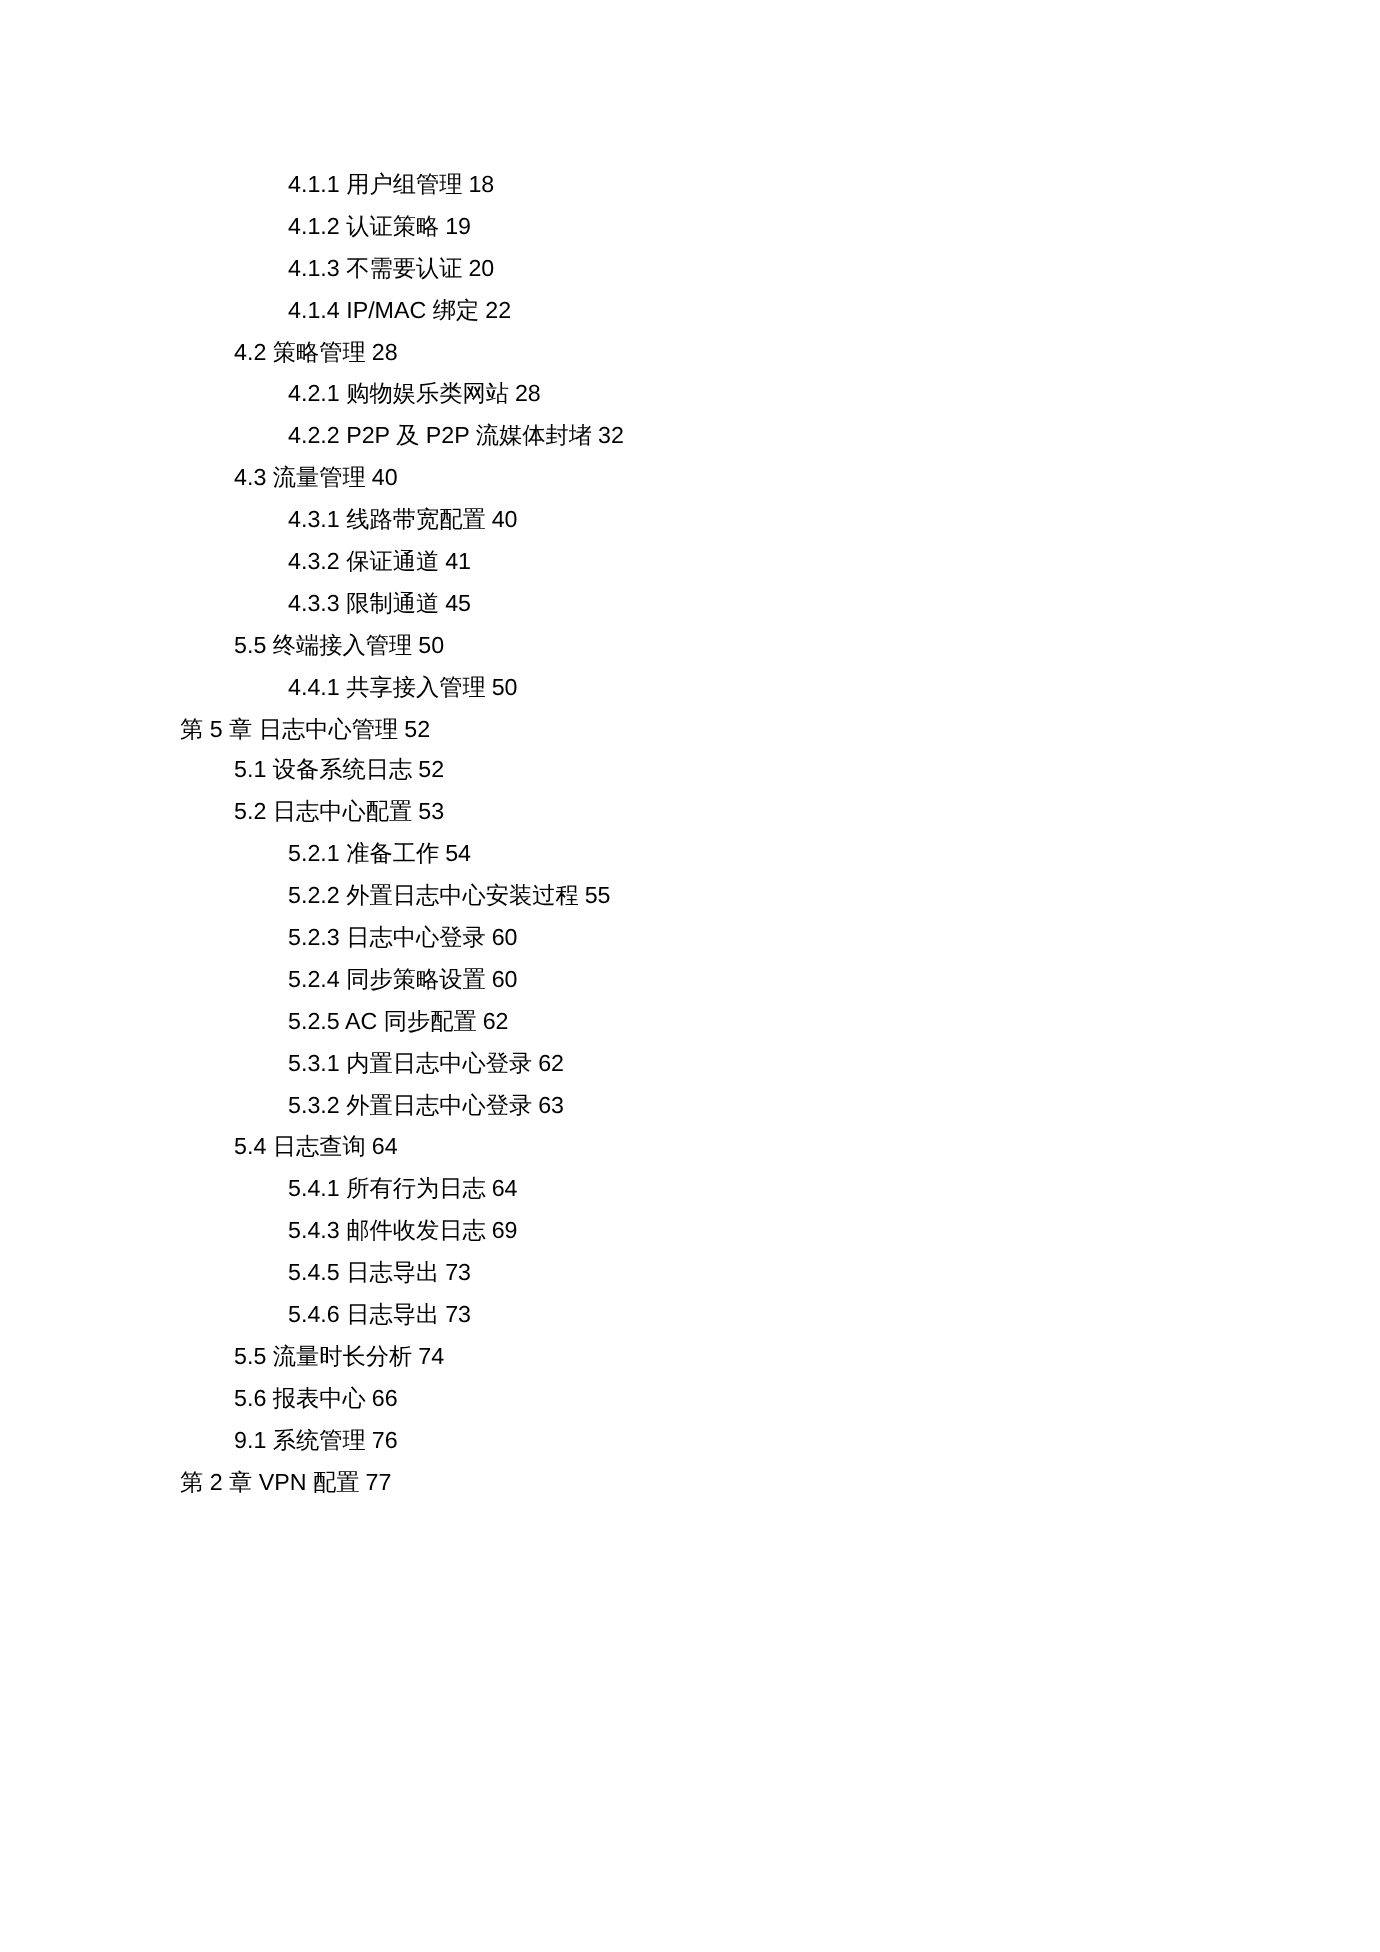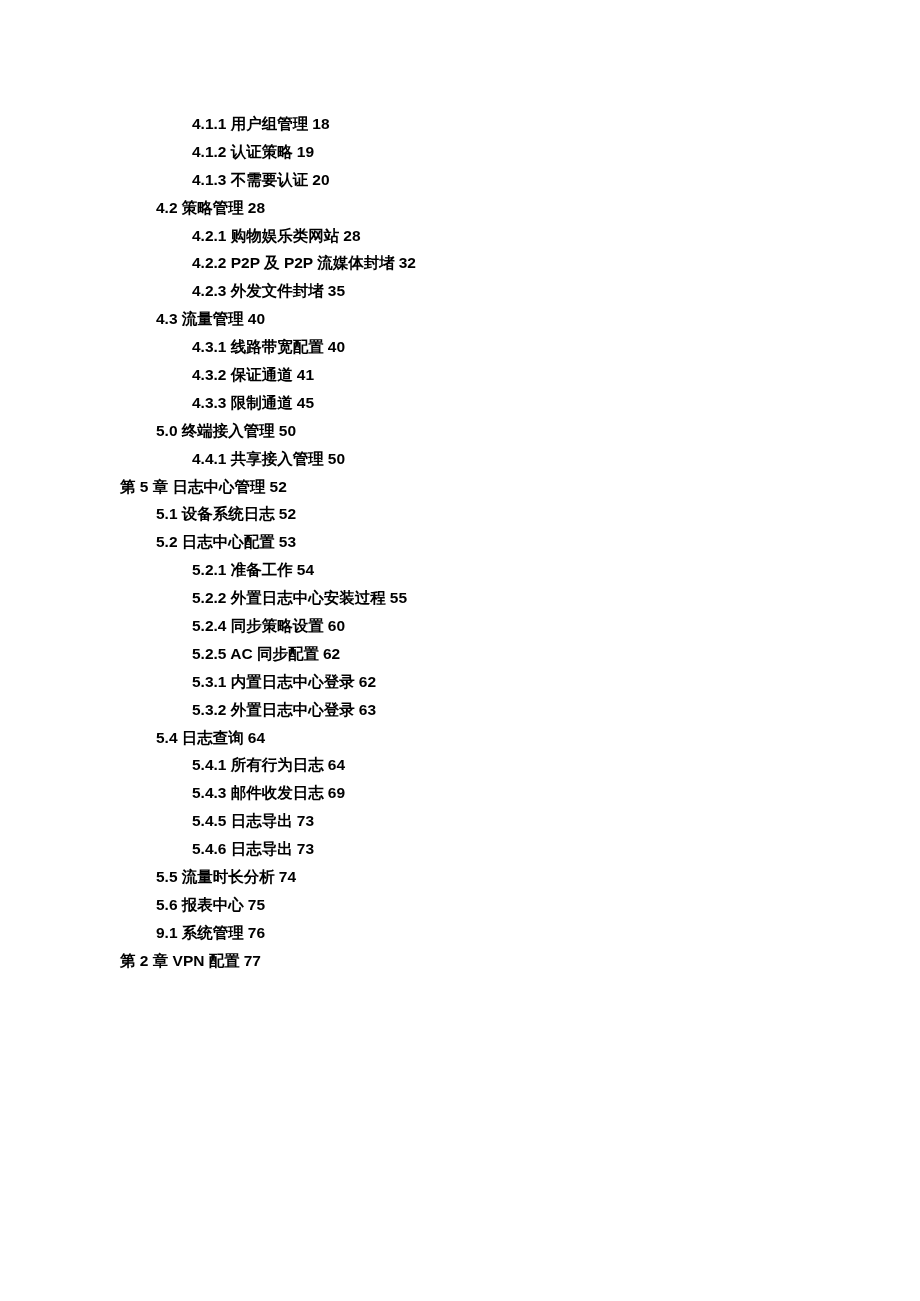--- a/index.html
+++ b/index.html
@@ -11,21 +11,20 @@
       background: #ffffff;
       font-family: "Microsoft YaHei", "SimSun", sans-serif;
       font-size: 15.5px;
       color: #000000;
       line-height: 1.8;
       padding: 110px 120px 120px 120px;
       width: 920px;
     }
     .toc {
       list-style: none;
-      font-weight: bold;
     }
     .toc li {
       white-space: nowrap;
     }
     .level-0 {
       padding-left: 0;
     }
     .level-1 {
       padding-left: 36px;
     }
@@ -40,41 +39,42 @@
       margin-left: 4px;
     }
   </style>
 </head>
 <body>
 
 <ul class="toc" id="toc-root">
 <li class="level-2"><span class="entry-label">4.1.1 用户组管理</span><span class="entry-page">18</span></li>
     <li class="level-2"><span class="entry-label">4.1.2 认证策略</span><span class="entry-page">19</span></li>
     <li class="level-2"><span class="entry-label">4.1.3 不需要认证</span><span class="entry-page">20</span></li>
+    <li class="level-2"><span class="entry-label">4.1.4 IP/MAC 绑定</span><span class="entry-page">22</span></li>
     <li class="level-1"><span class="entry-label">4.2 策略管理</span><span class="entry-page">28</span></li>
     <li class="level-2"><span class="entry-label">4.2.1 购物娱乐类网站</span><span class="entry-page">28</span></li>
     <li class="level-2"><span class="entry-label">4.2.2 P2P 及 P2P 流媒体封堵</span><span class="entry-page">32</span></li>
-    <li class="level-2"><span class="entry-label">4.2.3 外发文件封堵</span><span class="entry-page">35</span></li>
     <li class="level-1"><span class="entry-label">4.3 流量管理</span><span class="entry-page">40</span></li>
     <li class="level-2"><span class="entry-label">4.3.1 线路带宽配置</span><span class="entry-page">40</span></li>
     <li class="level-2"><span class="entry-label">4.3.2 保证通道</span><span class="entry-page">41</span></li>
     <li class="level-2"><span class="entry-label">4.3.3 限制通道</span><span class="entry-page">45</span></li>
-    <li class="level-1"><span class="entry-label">5.0 终端接入管理</span><span class="entry-page">50</span></li>
+    <li class="level-1"><span class="entry-label">5.5 终端接入管理</span><span class="entry-page">50</span></li>
     <li class="level-2"><span class="entry-label">4.4.1 共享接入管理</span><span class="entry-page">50</span></li>
     <li class="level-0"><span class="entry-label">第 5 章 日志中心管理</span><span class="entry-page">52</span></li>
     <li class="level-1"><span class="entry-label">5.1 设备系统日志</span><span class="entry-page">52</span></li>
     <li class="level-1"><span class="entry-label">5.2 日志中心配置</span><span class="entry-page">53</span></li>
     <li class="level-2"><span class="entry-label">5.2.1 准备工作</span><span class="entry-page">54</span></li>
     <li class="level-2"><span class="entry-label">5.2.2 外置日志中心安装过程</span><span class="entry-page">55</span></li>
+    <li class="level-2"><span class="entry-label">5.2.3 日志中心登录</span><span class="entry-page">60</span></li>
     <li class="level-2"><span class="entry-label">5.2.4 同步策略设置</span><span class="entry-page">60</span></li>
     <li class="level-2"><span class="entry-label">5.2.5 AC 同步配置</span><span class="entry-page">62</span></li>
     <li class="level-2"><span class="entry-label">5.3.1 内置日志中心登录</span><span class="entry-page">62</span></li>
     <li class="level-2"><span class="entry-label">5.3.2 外置日志中心登录</span><span class="entry-page">63</span></li>
     <li class="level-1"><span class="entry-label">5.4 日志查询</span><span class="entry-page">64</span></li>
     <li class="level-2"><span class="entry-label">5.4.1 所有行为日志</span><span class="entry-page">64</span></li>
     <li class="level-2"><span class="entry-label">5.4.3 邮件收发日志</span><span class="entry-page">69</span></li>
     <li class="level-2"><span class="entry-label">5.4.5 日志导出</span><span class="entry-page">73</span></li>
     <li class="level-2"><span class="entry-label">5.4.6 日志导出</span><span class="entry-page">73</span></li>
     <li class="level-1"><span class="entry-label">5.5 流量时长分析</span><span class="entry-page">74</span></li>
-    <li class="level-1"><span class="entry-label">5.6 报表中心</span><span class="entry-page">75</span></li>
+    <li class="level-1"><span class="entry-label">5.6 报表中心</span><span class="entry-page">66</span></li>
     <li class="level-1"><span class="entry-label">9.1 系统管理</span><span class="entry-page">76</span></li>
     <li class="level-0"><span class="entry-label">第 2 章 VPN 配置</span><span class="entry-page">77</span></li>
   </ul>
 
 </body></html>

